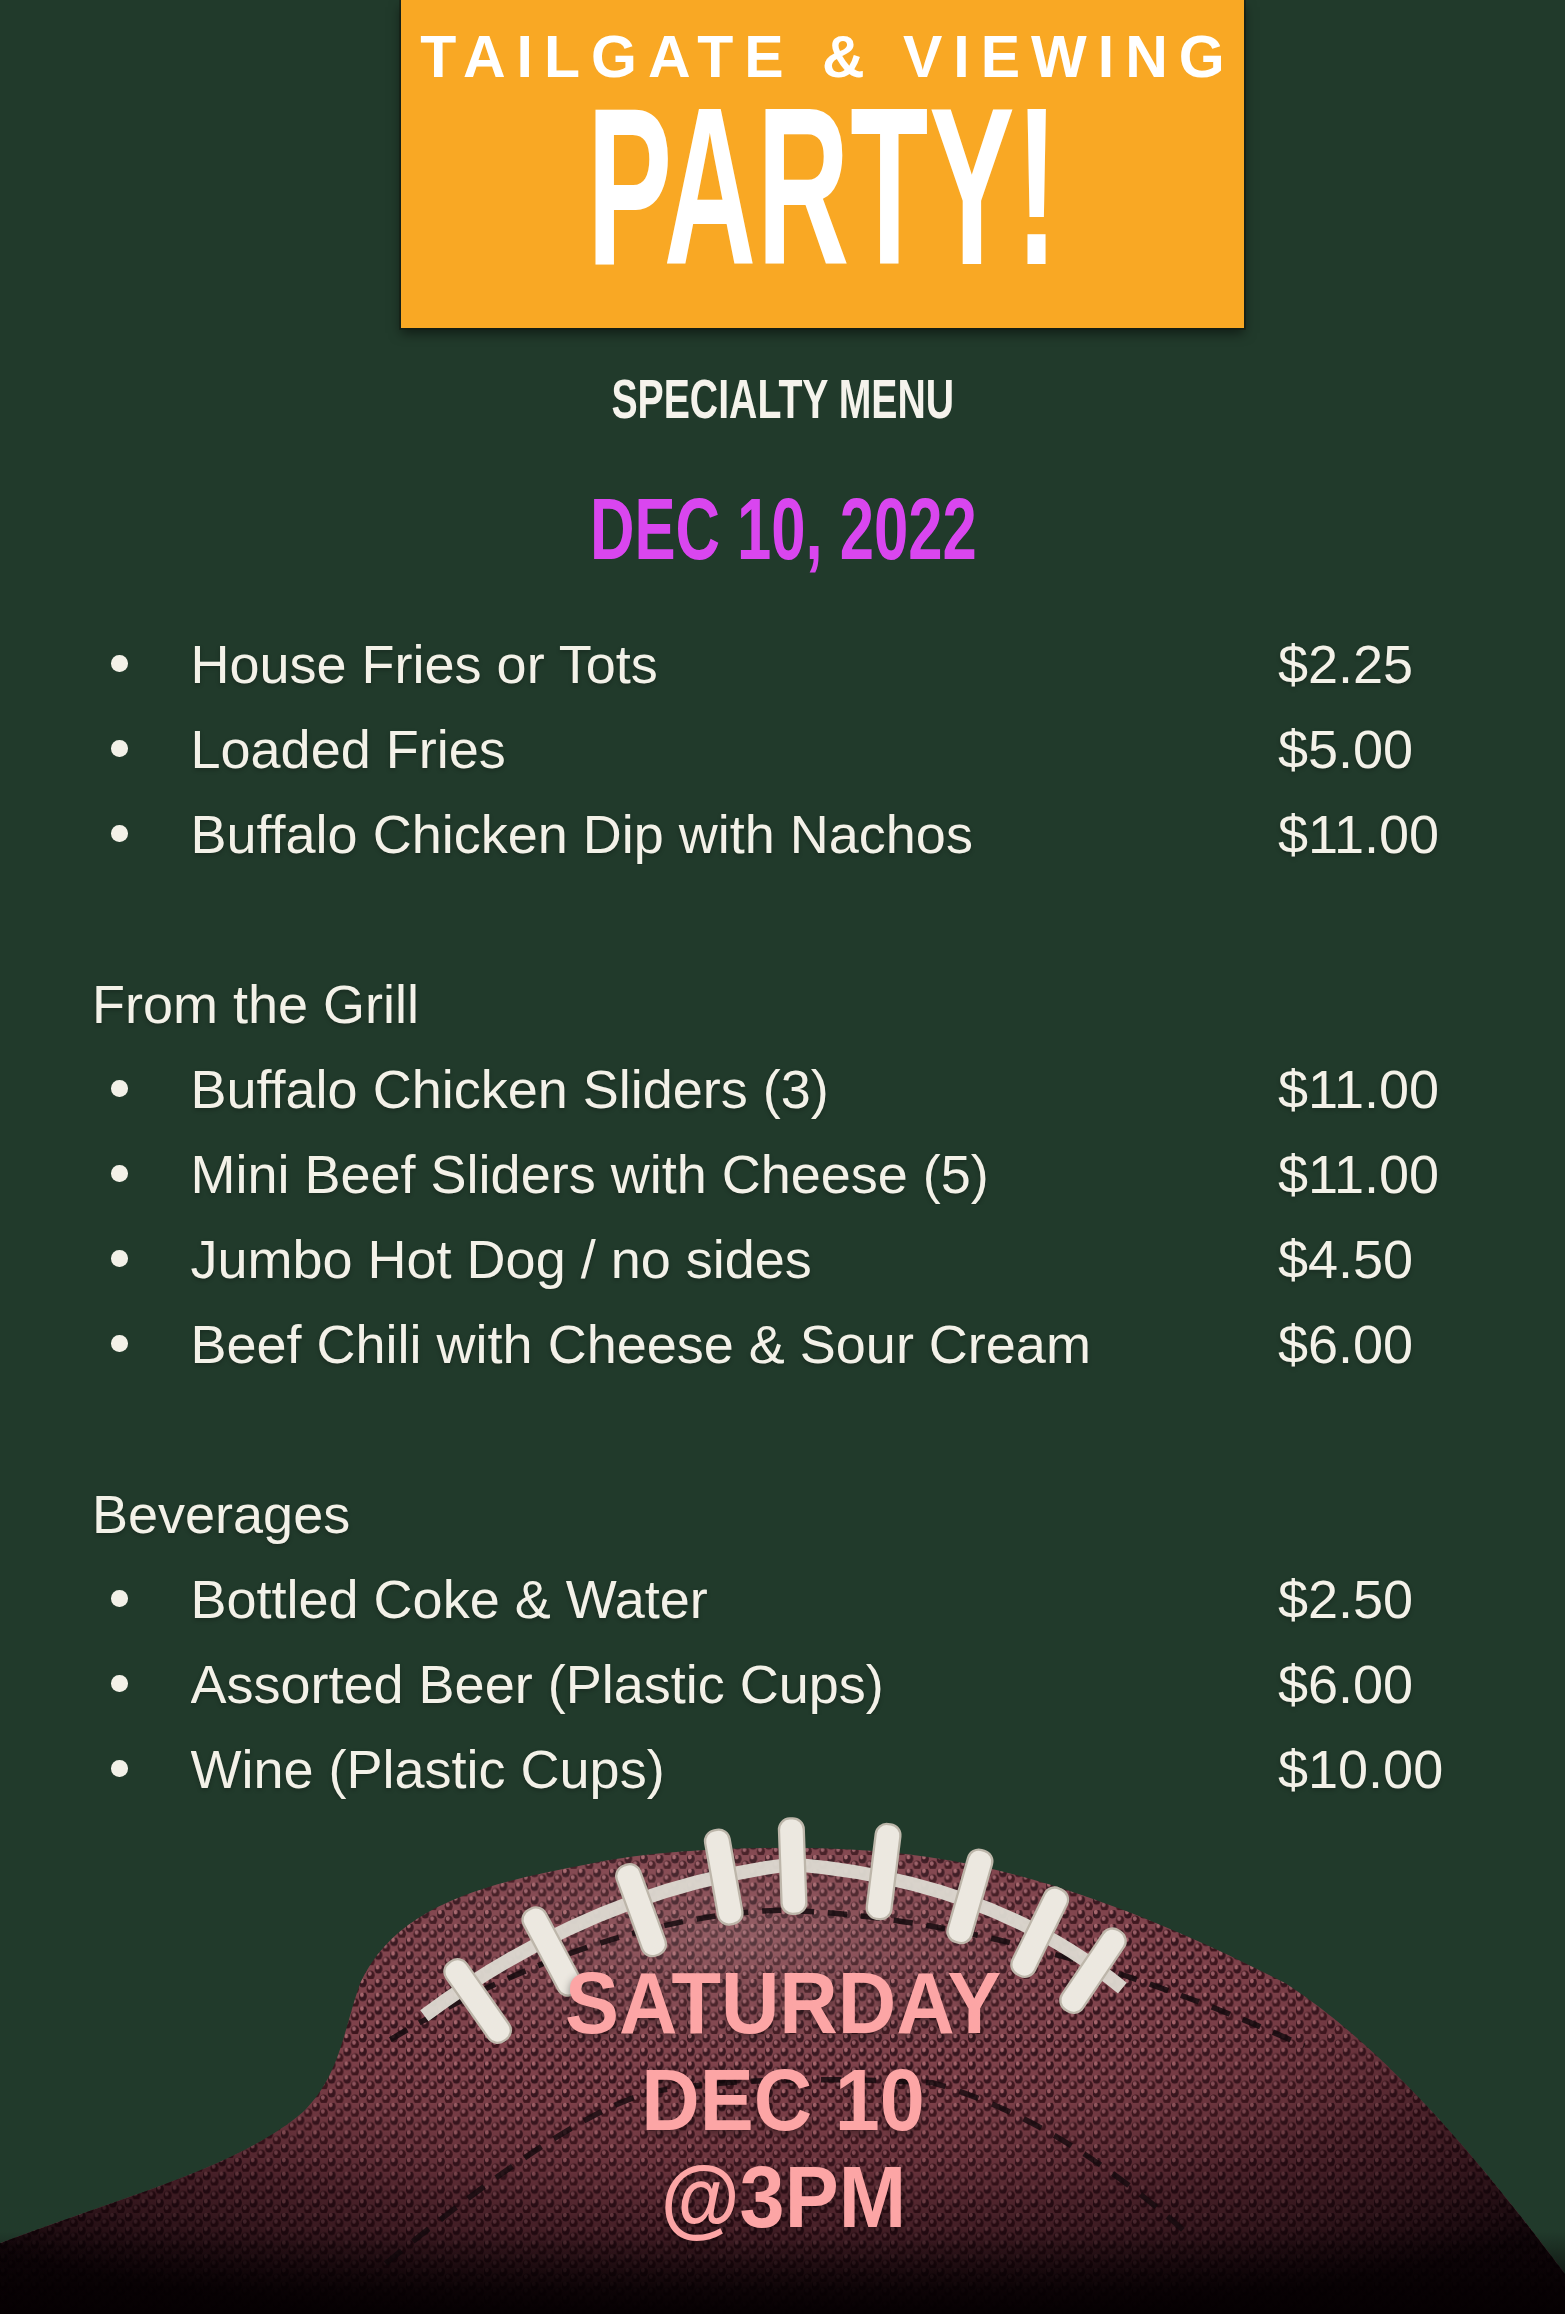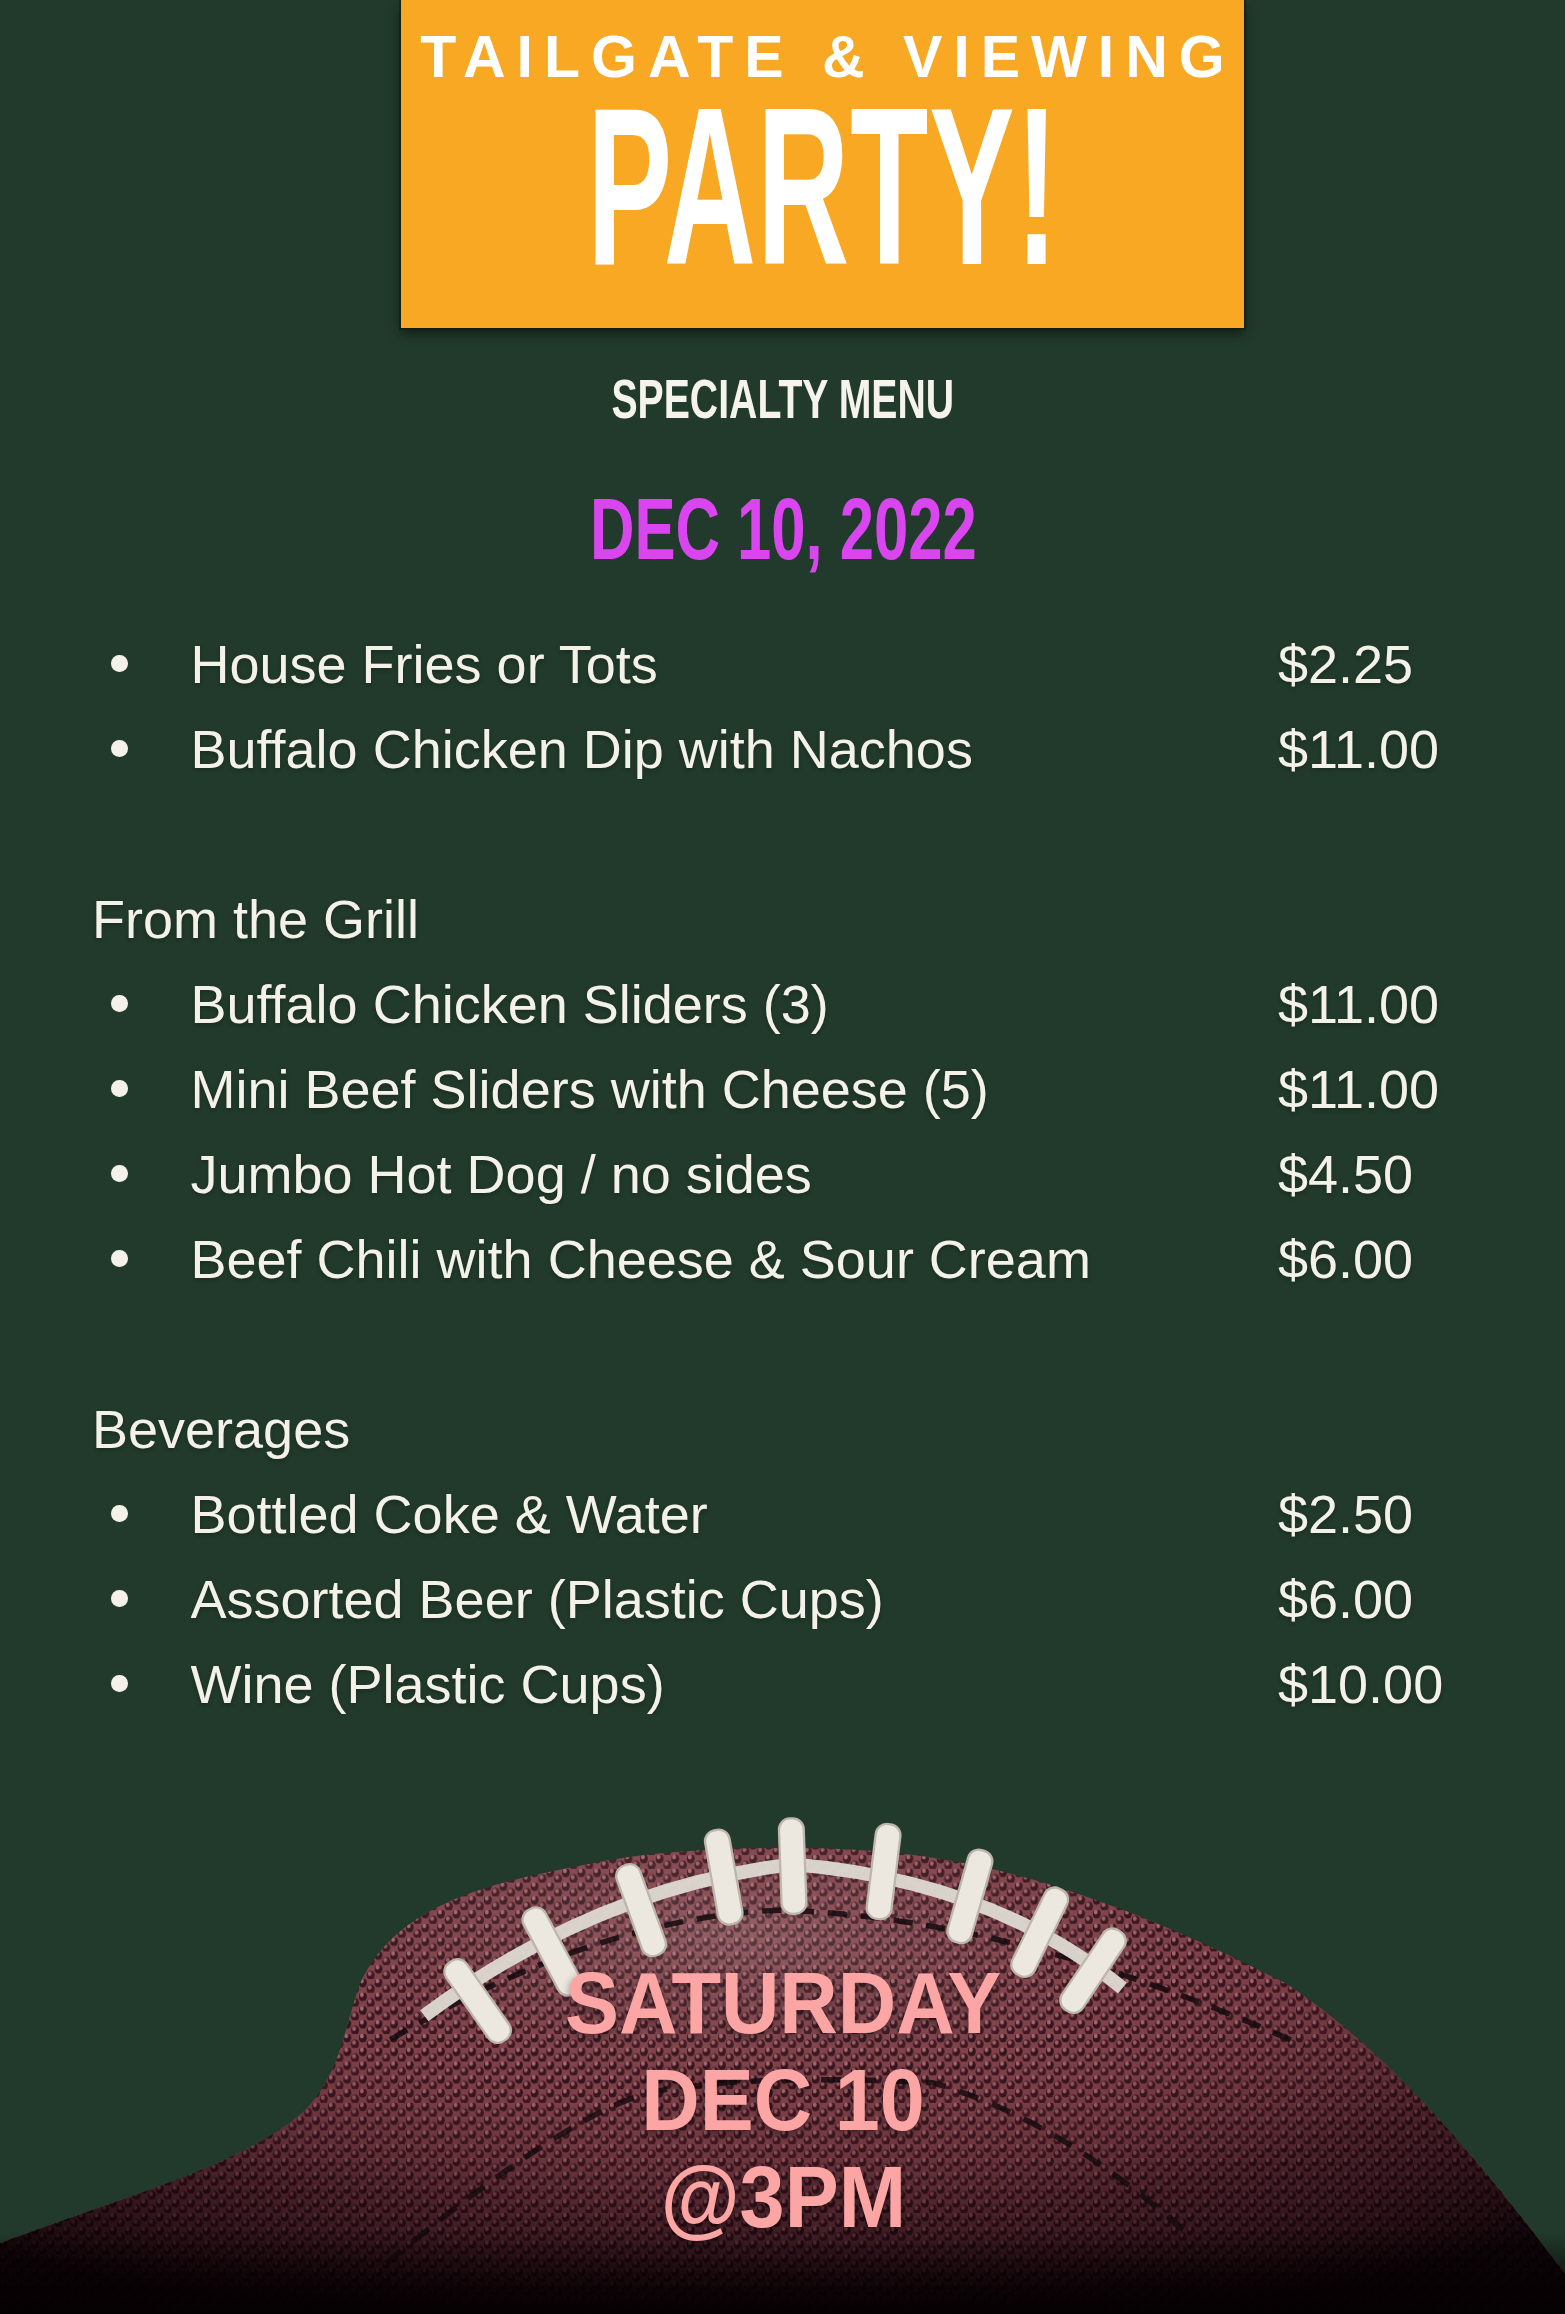--- a/index.html
+++ b/index.html
@@ -82,20 +82,25 @@
 <div class="center-head menu-date">
   <span class="condense">DEC 10, 2022</span>
 </div>
 
 <div class="menu">
 
   <div class="menu-row">
     <span class="bullet"></span>
     <span class="item-name">House Fries or Tots</span>
     <span class="item-price">$2.25</span>
+  </div>
+  <div class="menu-row">
+    <span class="bullet"></span>
+    <span class="item-name">Loaded Fries</span>
+    <span class="item-price">$5.00</span>
   </div>
   <div class="menu-row">
     <span class="bullet"></span>
     <span class="item-name">Buffalo Chicken Dip with Nachos</span>
     <span class="item-price">$11.00</span>
   </div>
 
   <div class="section-header">From the Grill</div>
   <div class="menu-row">
     <span class="bullet"></span>

